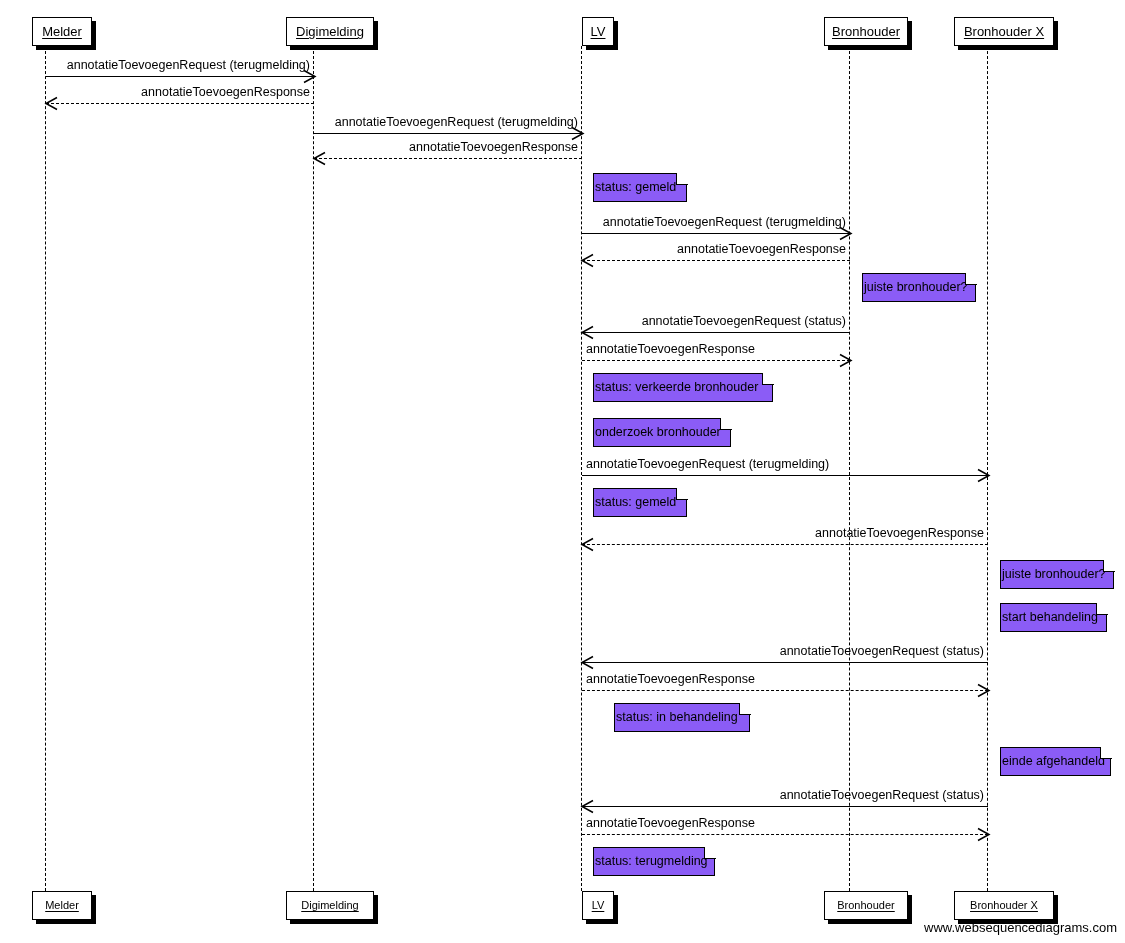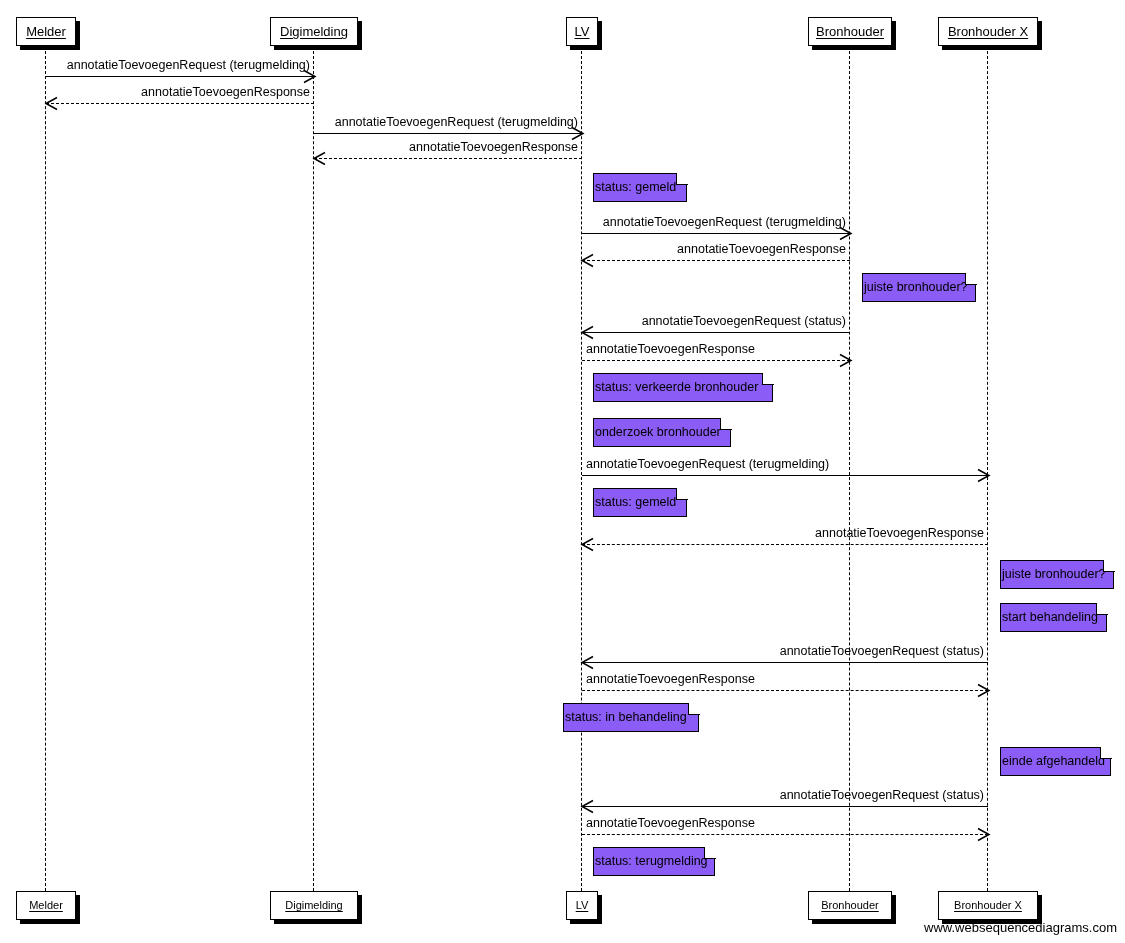--- a/index.html
+++ b/index.html
@@ -9,20 +9,21 @@
   
   .participant{
     position:absolute;
     box-sizing:border-box;
     border:1.5px solid #000;
     background:#fff;
     box-shadow:4px 4px 0 0 #000;
     display:flex;align-items:center;justify-content:center;
     font-size:13px;line-height:1;
     white-space:nowrap;
+    margin-left:16px;
   }
   .participant .plabel{
     text-decoration:underline;
     text-underline-offset:2px;
     font-size:13px;
   }
   .participant.small .plabel{font-size:11px;}
 
   
   .lifeline{
@@ -284,21 +285,21 @@
     <div class="note" style="left: 1000px; top: 560px; width: 114px; height: 29px;">
       <span>juiste bronhouder?</span>
       <span class="fold"></span>
       <span class="foldtri"></span>
     </div>
     <div class="note" style="left: 1000px; top: 603px; width: 107px; height: 29px;">
       <span>start behandeling</span>
       <span class="fold"></span>
       <span class="foldtri"></span>
     </div>
-    <div class="note" style="left: 563px; top: 703px; width: 136px; height: 29px;">
+    <div class="note" style="left: 614px; top: 703px; width: 136px; height: 29px;">
       <span>status: in behandeling</span>
       <span class="fold"></span>
       <span class="foldtri"></span>
     </div>
     <div class="note" style="left: 1000px; top: 747px; width: 111px; height: 29px;">
       <span>einde afgehandeld</span>
       <span class="fold"></span>
       <span class="foldtri"></span>
     </div>
     <div class="note" style="left: 593px; top: 847px; width: 122px; height: 29px;">

